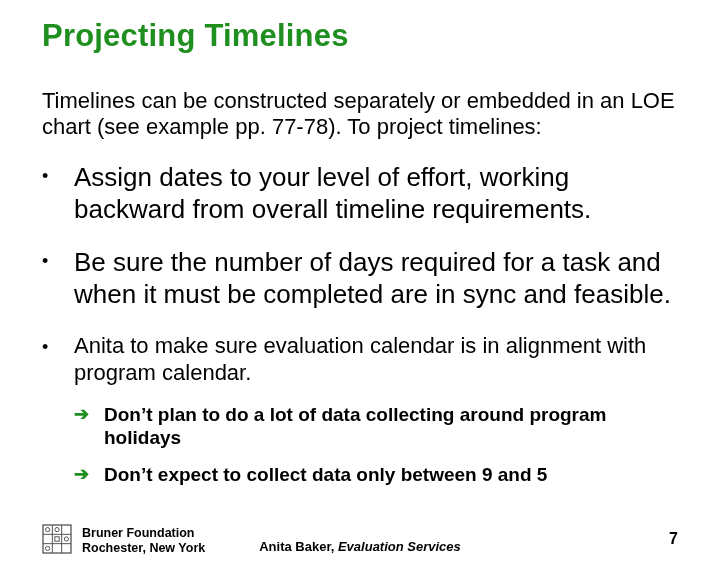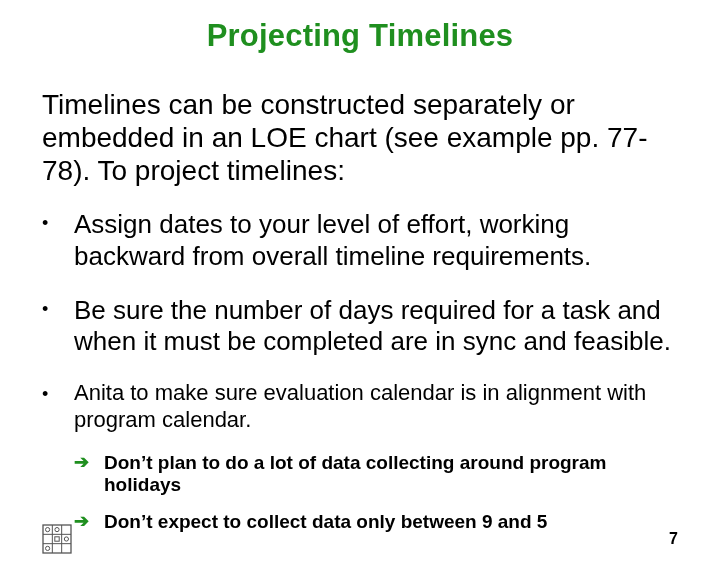--- a/index.html
+++ b/index.html
@@ -1,19 +1,19 @@
 <!DOCTYPE html>
 <html><head>
 <meta charset="utf-8">
 <style>
   * { margin: 0; padding: 0; box-sizing: border-box; }
   html, body { width: 720px; height: 576px; background: #fff; font-family: Verdana, Geneva, sans-serif; color: #000; }
   .slide { position: relative; width: 720px; height: 576px; padding: 16px 42px 0 42px; }
-  .title { text-align: center; font-weight: 700; color: #1f8f1f; font-size: 31px; margin-top: 2px; margin-bottom: 34px; letter-spacing: 0.2px; }
-  .intro { font-size: 28px; line-height: 1.18; margin-bottom: 22px; }
+  .title { text-align: left; font-weight: 700; color: #1f8f1f; font-size: 31px; margin-top: 2px; margin-bottom: 34px; letter-spacing: 0.2px; }
+  .intro { font-size: 22px; line-height: 1.18; margin-bottom: 22px; }
   .bullets { list-style: none; }
   .bullets > li { display: flex; margin-bottom: 22px; }
   .bullets > li .dot { width: 32px; flex: 0 0 32px; font-size: 18px; line-height: 1.2; padding-top: 4px; }
   .bullets > li .txt { flex: 1; font-size: 26px; line-height: 1.22; }
   .bullets > li.bigger .txt { font-size: 22px; line-height: 1.22; }
   .sub { list-style: none; margin-top: 18px; }
   .sub li { display: flex; align-items: flex-start; margin-bottom: 14px; }
   .sub .arrow { width: 30px; flex: 0 0 30px; color: #1f8f1f; font-weight: 700; font-size: 18px; line-height: 1; padding-top: 1px; }
   .sub .stext { flex: 1; font-size: 19px; font-weight: 700; line-height: 1.2; }
   .footer { position: absolute; left: 42px; right: 42px; bottom: 18px; height: 40px; }
@@ -67,16 +67,23 @@
         <line x1="1" y1="19.66" x2="29" y2="19.66" stroke="#555" stroke-width="1"></line>
         <line x1="10.33" y1="1" x2="10.33" y2="29" stroke="#555" stroke-width="1"></line>
         <line x1="19.66" y1="1" x2="19.66" y2="29" stroke="#555" stroke-width="1"></line>
         <circle cx="5.6" cy="5.6" r="2.1" fill="none" stroke="#555" stroke-width="1"></circle>
         <circle cx="15" cy="5.6" r="2.1" fill="none" stroke="#555" stroke-width="1"></circle>
         <circle cx="24.4" cy="15" r="2.1" fill="none" stroke="#555" stroke-width="1"></circle>
         <circle cx="5.6" cy="24.4" r="2.1" fill="none" stroke="#555" stroke-width="1"></circle>
         <rect x="12.8" y="12.8" width="4.4" height="4.4" fill="none" stroke="#555" stroke-width="1"></rect>
       </svg>
     </span>
+    <div class="org">
+      <div>Bruner Foundation</div>
+      <div>Rochester, New York</div>
+    </div>
+    <div class="center-credit">
+      <span>Anita Baker, </span><span class="ital">Evaluation Services</span>
+    </div>
     <div class="pagenum">7</div>
   </div>
 
 </div>
 
 </body></html>

